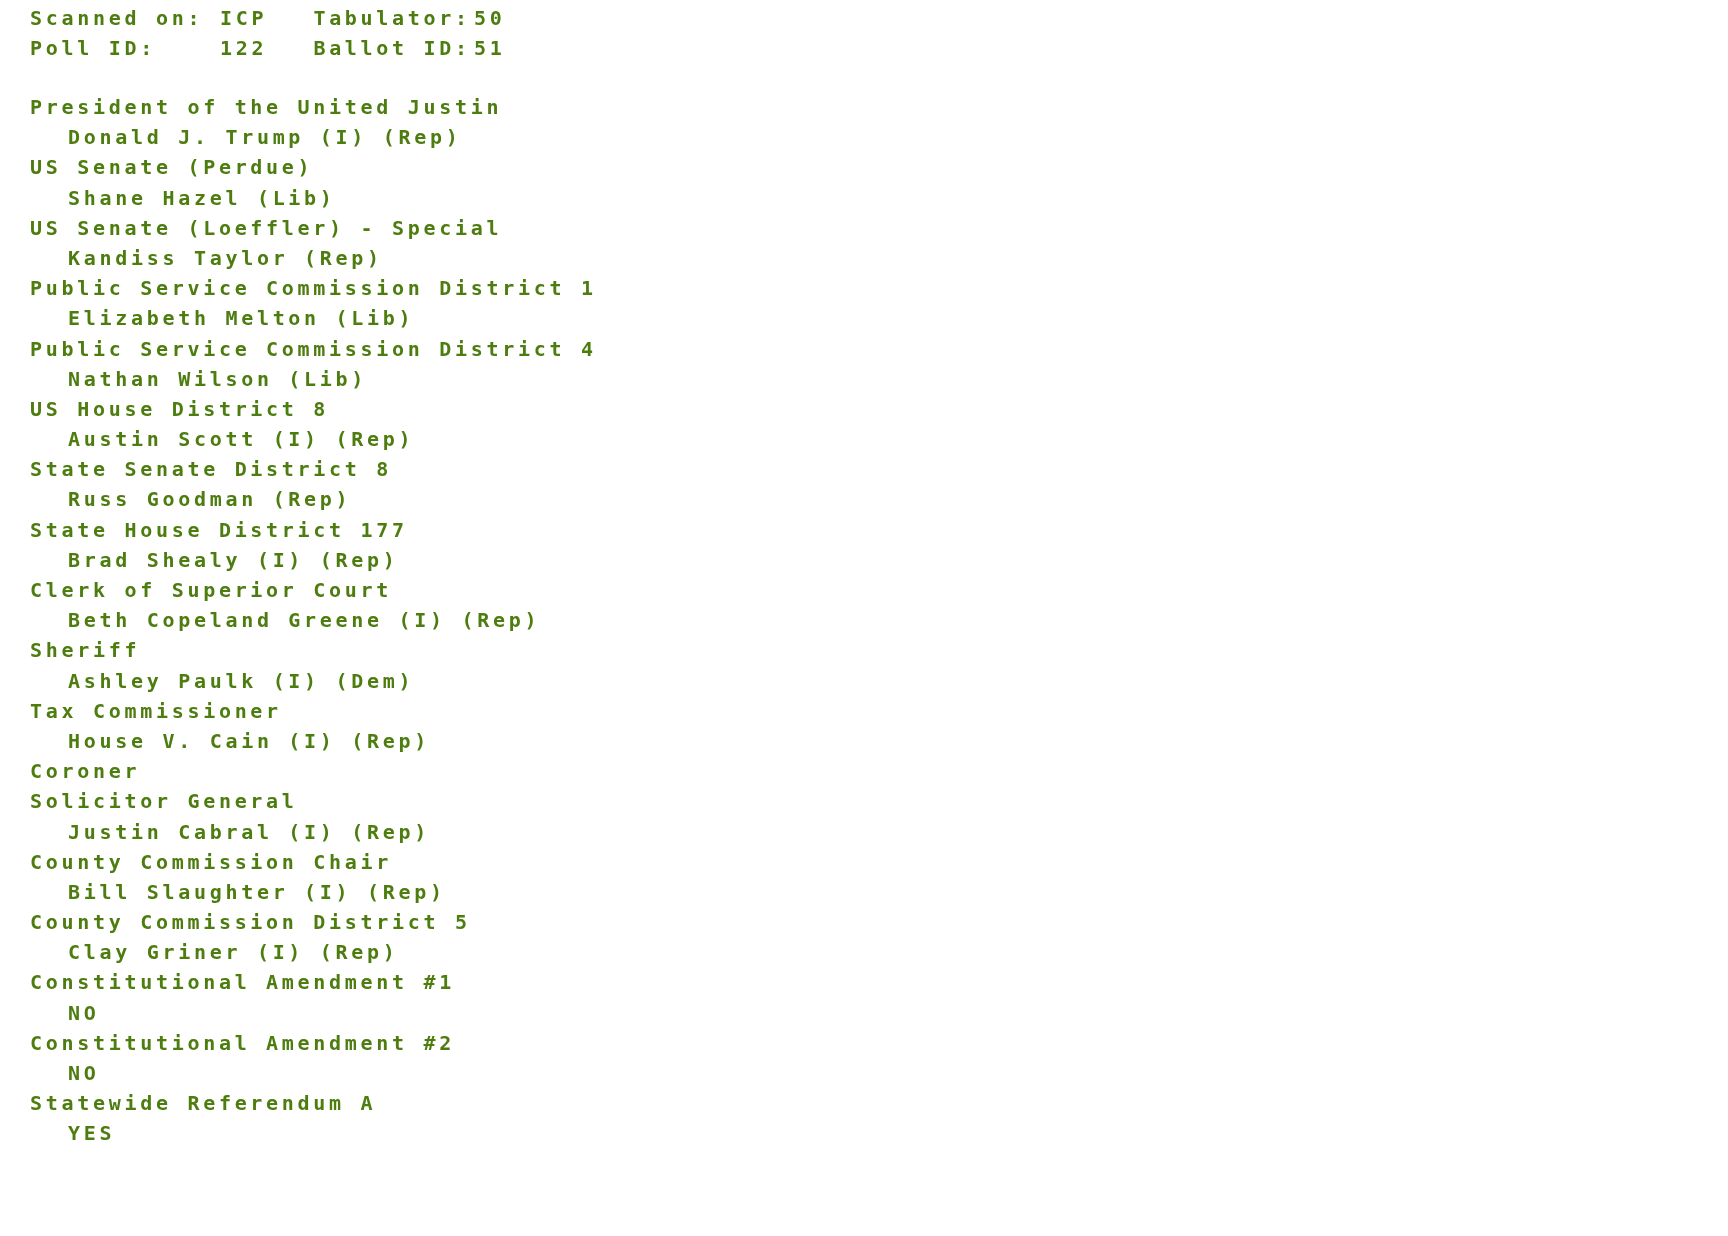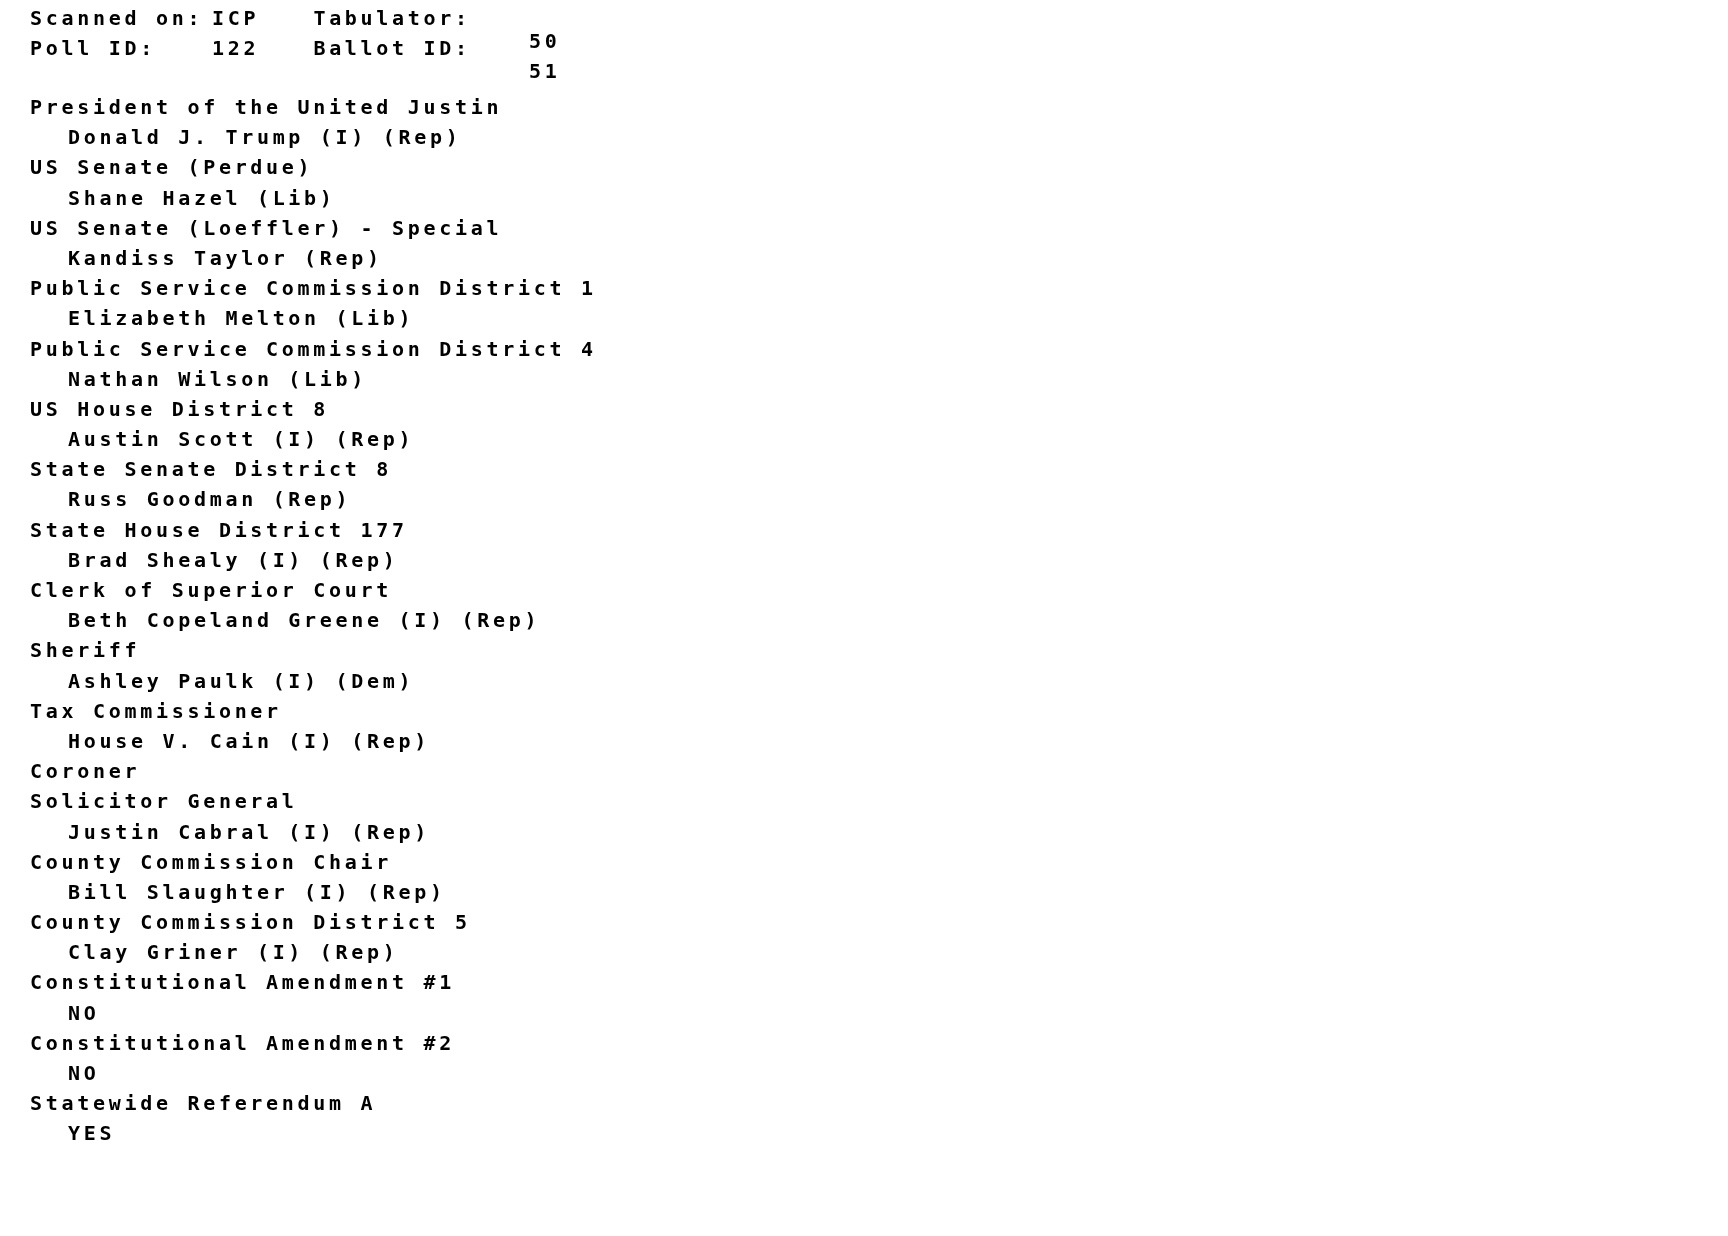--- a/index.html
+++ b/index.html
@@ -11,38 +11,38 @@
     position: relative;
     width: 1728px;
     height: 1236px;
     background: #ffffff;
     overflow: hidden;
     font-family: "DejaVu Sans Mono", "Liberation Mono", monospace;
     font-weight: bold;
     font-size: 20px;
     line-height: 30.2px;
     letter-spacing: 3.7px;
-    color: #000000;
+    color: #4d7c0f;
   }
   
   .scan-header {
     position: absolute;
     left: 30px;
     top: 3px;
   }
   .hrow {
     position: relative;
     height: 30.2px;
     white-space: nowrap;
   }
   .hcol { position: absolute; top: 0; white-space: pre; }
   .c0  { left: 0; }
-  .c12 { left: 182px; }
+  .c12 { left: 190px; }
   .c18 { left: 283.4px; }
-  .c30 { left: 499px; margin-top: 23px; }
+  .c30 { left: 444px; }
 
   
   .contest-list {
     position: absolute;
     left: 30px;
     top: 92px;
   }
   .contest-title {
     height: 30.2px;
     white-space: pre;

